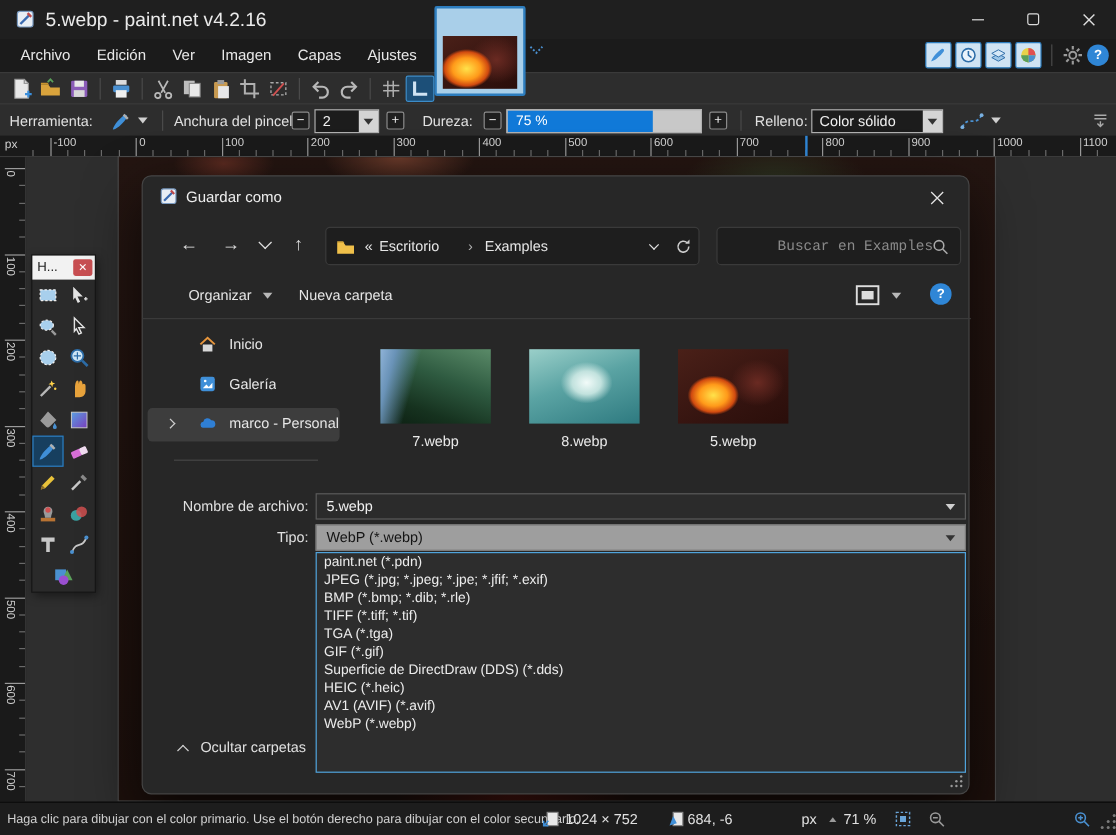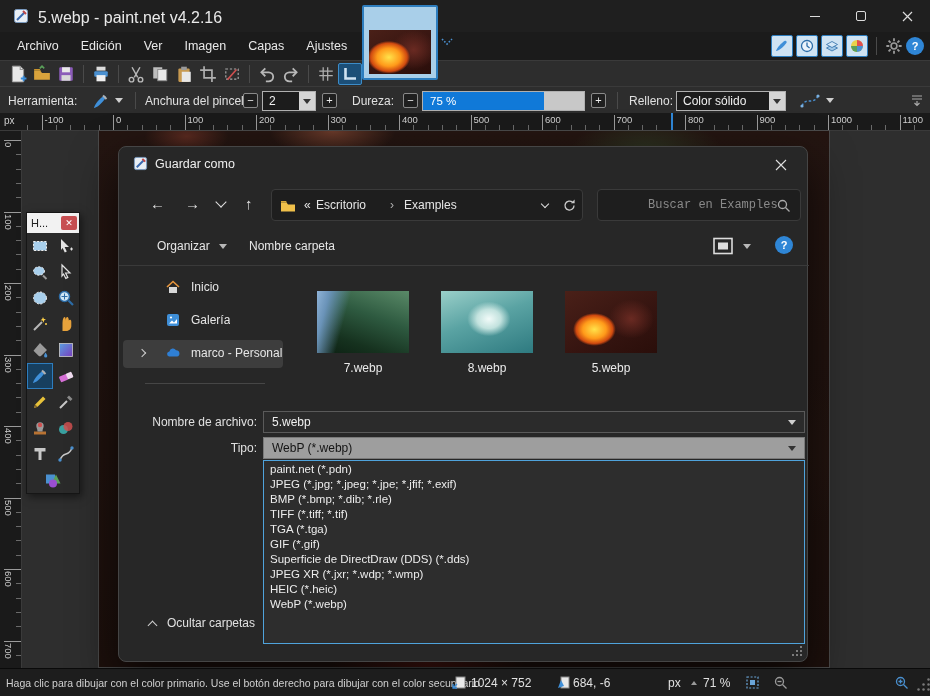--- a/index.html
+++ b/index.html
@@ -687,21 +687,21 @@
           <svg viewBox="0 0 15 15">
             <circle cx="6.5" cy="6.5" r="4" fill="none" stroke="#aaa" stroke-width="1.3"></circle>
             <path d="M9.5 9.5l4 4" stroke="#aaa" stroke-width="1.3"></path>
           </svg>
         </span>
     </div>
 
     <div id="cmd-row">
       <span class="cmd" style="left:38px">Organizar</span>
       <div class="chev-down abs" style="left:100px;top:97px;border-top-color:#b8b8b8"></div>
-      <span class="cmd" style="left:130px">Nombre carpeta</span>
+      <span class="cmd" style="left:130px">Nueva carpeta</span>
       <span class="icn abs" style="left:592px;top:89px;width:24px;height:20px">
           <svg viewBox="0 0 24 20">
             <rect x="3" y="2.5" width="18" height="15" fill="none" stroke="#ddd" stroke-width="1.6"></rect>
             <rect x="7" y="6.5" width="10" height="7" fill="#ddd"></rect>
           </svg>
         </span>
       <div class="chev-down abs" style="left:624px;top:97px;border-top-color:#b8b8b8"></div>
       <div class="abs" style="left:656px;top:89px;width:18px;height:18px;border-radius:50%;background:#2f86d6;color:#fff;font-size:11px;font-weight:bold;text-align:center;line-height:18px">?</div>
     </div>
     <div id="dlg-sep"></div>
@@ -767,22 +767,22 @@
     </div>
 
     <div id="type-dropdown">
         <div class="dd-item">paint.net (*.pdn)</div>
         <div class="dd-item">JPEG (*.jpg; *.jpeg; *.jpe; *.jfif; *.exif)</div>
         <div class="dd-item">BMP (*.bmp; *.dib; *.rle)</div>
         <div class="dd-item">TIFF (*.tiff; *.tif)</div>
         <div class="dd-item">TGA (*.tga)</div>
         <div class="dd-item">GIF (*.gif)</div>
         <div class="dd-item">Superficie de DirectDraw (DDS) (*.dds)</div>
-        <div class="dd-item">JPEG XR (*.jxr; *.wdp; *.wmp)</div>
         <div class="dd-item">HEIC (*.heic)</div>
+        <div class="dd-item">AV1 (AVIF) (*.avif)</div>
         <div class="dd-item">WebP (*.webp)</div>
       </div>
     <span id="dd-grip" class="icn">
         <svg viewBox="0 0 12 12">
           <circle cx="10" cy="2" r="1" fill="#9a9a9a"></circle>
           <circle cx="10" cy="6" r="1" fill="#9a9a9a"></circle>
           <circle cx="6" cy="6" r="1" fill="#9a9a9a"></circle>
           <circle cx="10" cy="10" r="1" fill="#9a9a9a"></circle>
           <circle cx="6" cy="10" r="1" fill="#9a9a9a"></circle>
           <circle cx="2" cy="10" r="1" fill="#9a9a9a"></circle>

